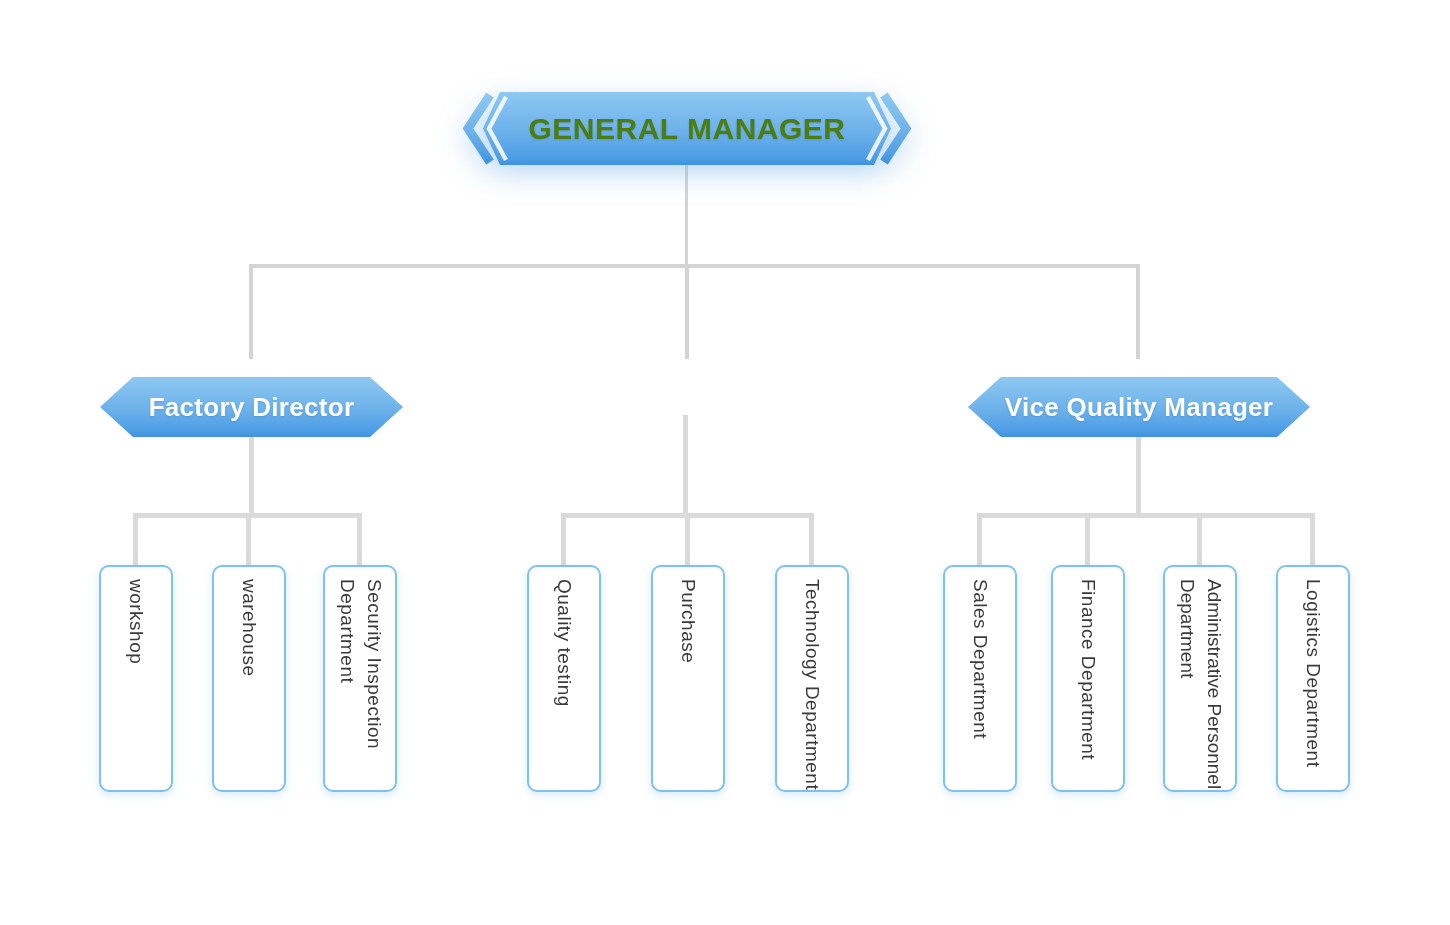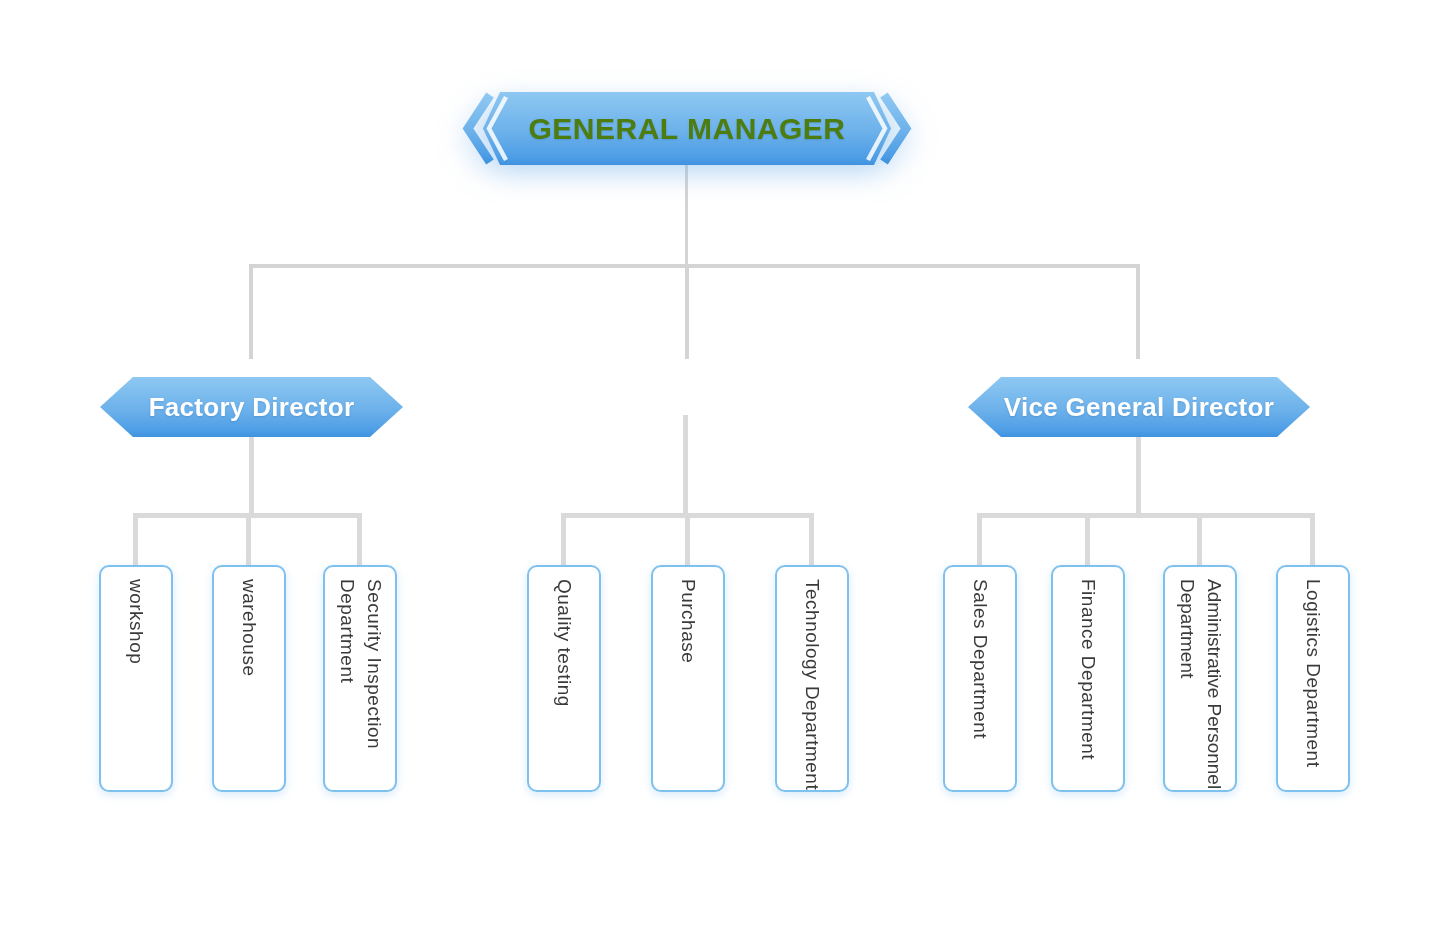--- a/index.html
+++ b/index.html
@@ -101,21 +101,21 @@
       <polyline points="58,5 41,36.5 58,68" fill="none" stroke="#ffffff" stroke-width="4.5" opacity="0.85"></polyline>
       <polyline points="420,5 437,36.5 420,68" fill="none" stroke="#ffffff" stroke-width="4.5" opacity="0.85"></polyline>
     </svg>
     <div class="label">GENERAL MANAGER</div>
   </div>
 
   <div class="banner b-factory">
     <span class="label">Factory Director</span>
   </div>
   <div class="banner b-vice">
-    <span class="label">Vice General Director</span>
+    <span class="label">Vice Quality Manager</span>
   </div>
 
   <div class="leaf" style="left:99px">
     <div class="rot">
         <span>workshop</span>
       </div>
   </div>
   <div class="leaf" style="left:212px">
     <div class="rot">
         <span>warehouse</span>

